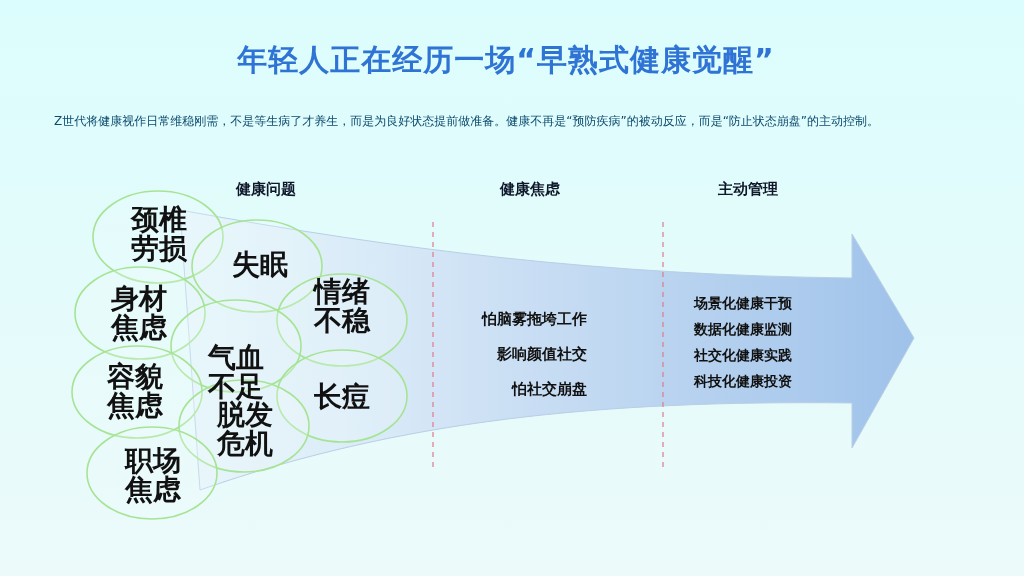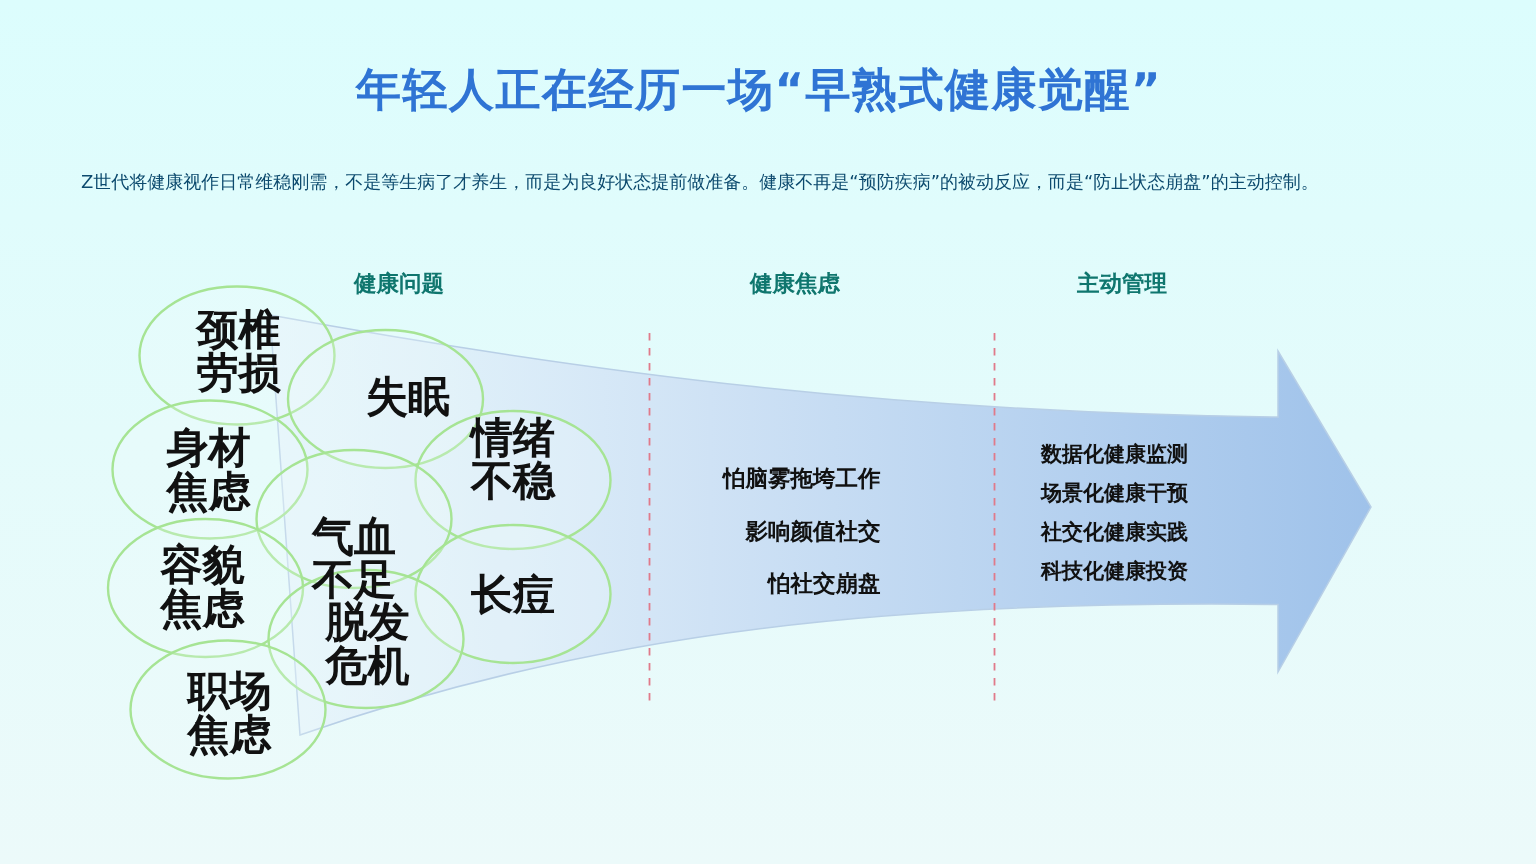--- a/index.html
+++ b/index.html
@@ -10,21 +10,21 @@
   }
   .title {
     position:absolute; left:0; top:40px; width:916px; text-align:center;
     font-size:30px; font-weight:bold; color:#2f74d4; letter-spacing:1px;margin-left:48px;
   }
   .intro {
     position:absolute; left:54px; top:108px; width:920px;
     font-size:12px; line-height:27px; color:#0c4a6e;
   }
   .col-head {
-    position:absolute; top:180px; font-size:15px; font-weight:bold; color:#0f766e;
+    position:absolute; top:180px; font-size:15px; font-weight:bold; color:#0f172a;
   }
   svg.diagram { position:absolute; left:0; top:0; }
   .bubble-label {
     position:absolute; font-size:28px; font-weight:bold; color:#111;
     text-align:center; line-height:29px; width:80px;
   }
   .anx-list {
     position:absolute; left:482px; top:302px; font-size:15px; font-weight:bold; color:#111;
     line-height:35px;
     text-align:right;
@@ -65,21 +65,21 @@
     <ellipse cx="137" cy="392" rx="65" ry="46"></ellipse>
     <ellipse cx="244" cy="426" rx="65" ry="46"></ellipse>
     <ellipse cx="152" cy="473" rx="65" ry="46"></ellipse>
   </g>
 </svg>
 
 <div class="bubble-label" style="left:119px;top:205px;">
     <div>颈椎</div>
     <div>劳损</div>
   </div>
-<div class="bubble-label" style="left:232px;top:250px;">
+<div class="bubble-label" style="left:220px;top:250px;">
     <div>失眠</div>
   </div>
 <div class="bubble-label" style="left:302px;top:277px;">
     <div>情绪</div>
     <div>不稳</div>
   </div>
 <div class="bubble-label" style="left:99px;top:284px;">
     <div>身材</div>
     <div>焦虑</div>
   </div>
@@ -103,17 +103,17 @@
     <div>焦虑</div>
   </div>
 
 <div class="anx-list">
   <div>怕脑雾拖垮工作</div>
   <div>影响颜值社交</div>
   <div>怕社交崩盘</div>
 </div>
 
 <div class="mgmt-list">
+  <div>场景化健康干预</div>
   <div>数据化健康监测</div>
-  <div>场景化健康干预</div>
   <div>社交化健康实践</div>
   <div>科技化健康投资</div>
 </div>
 
 </body></html>

